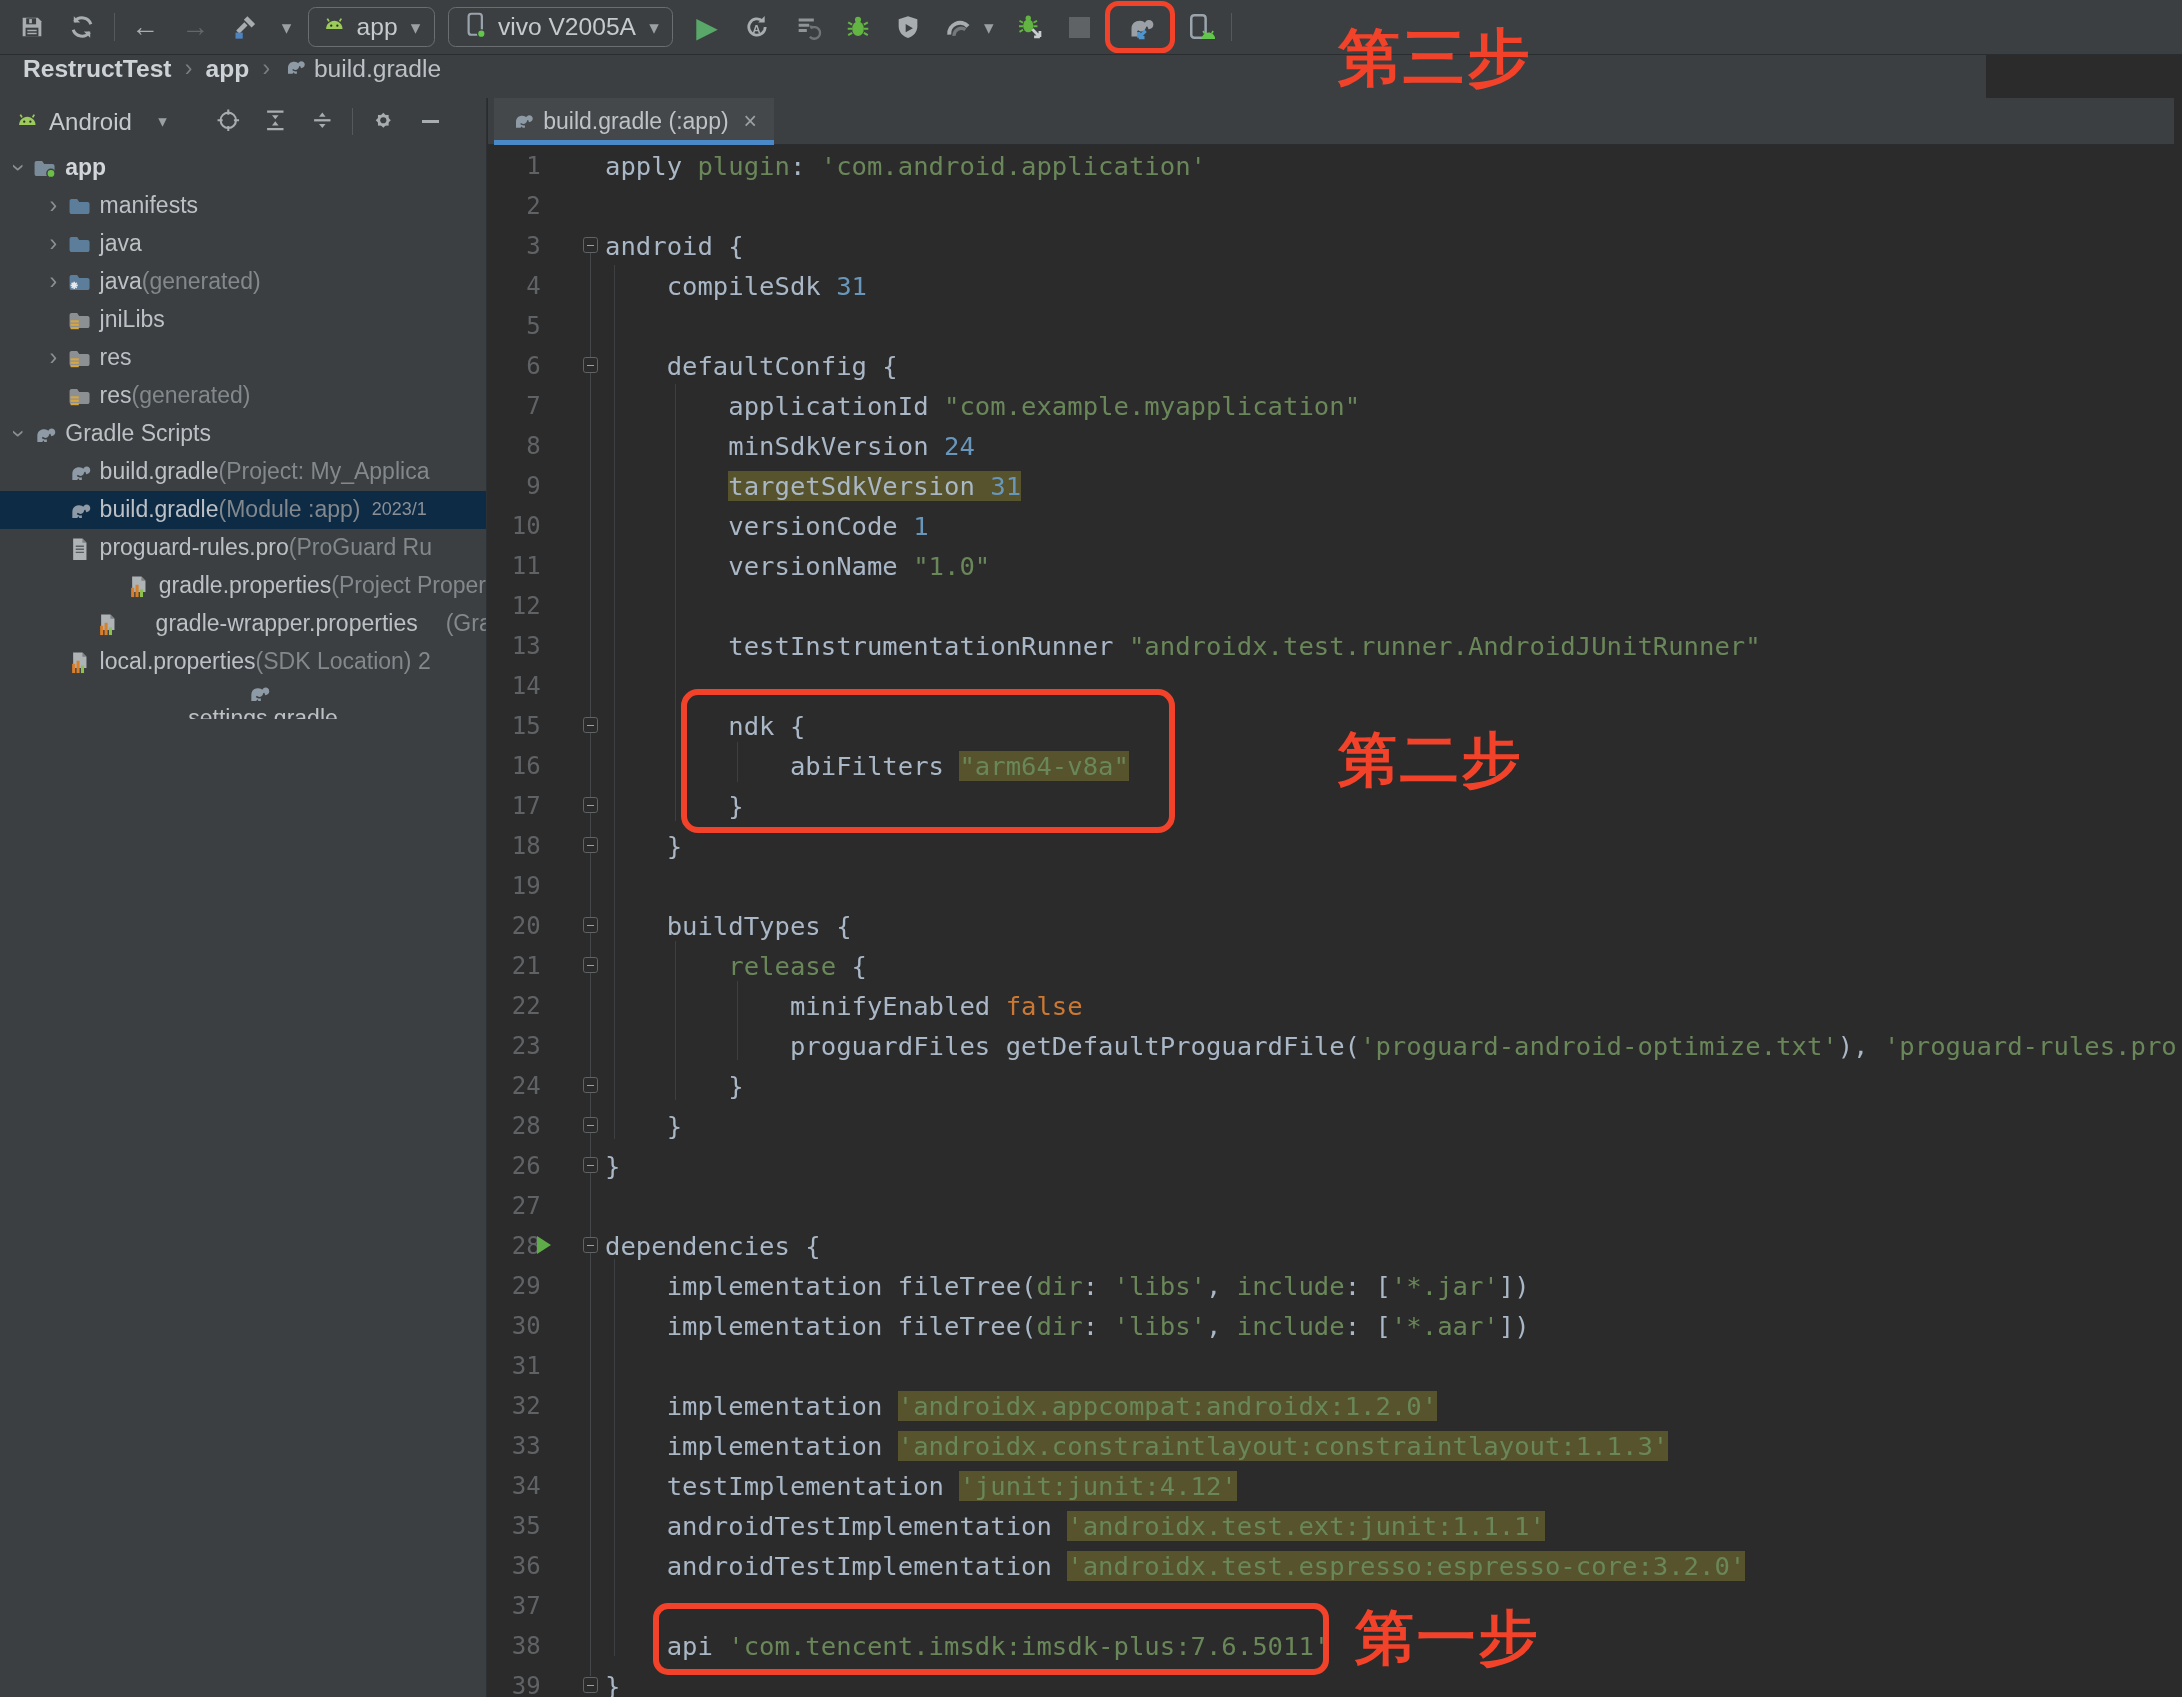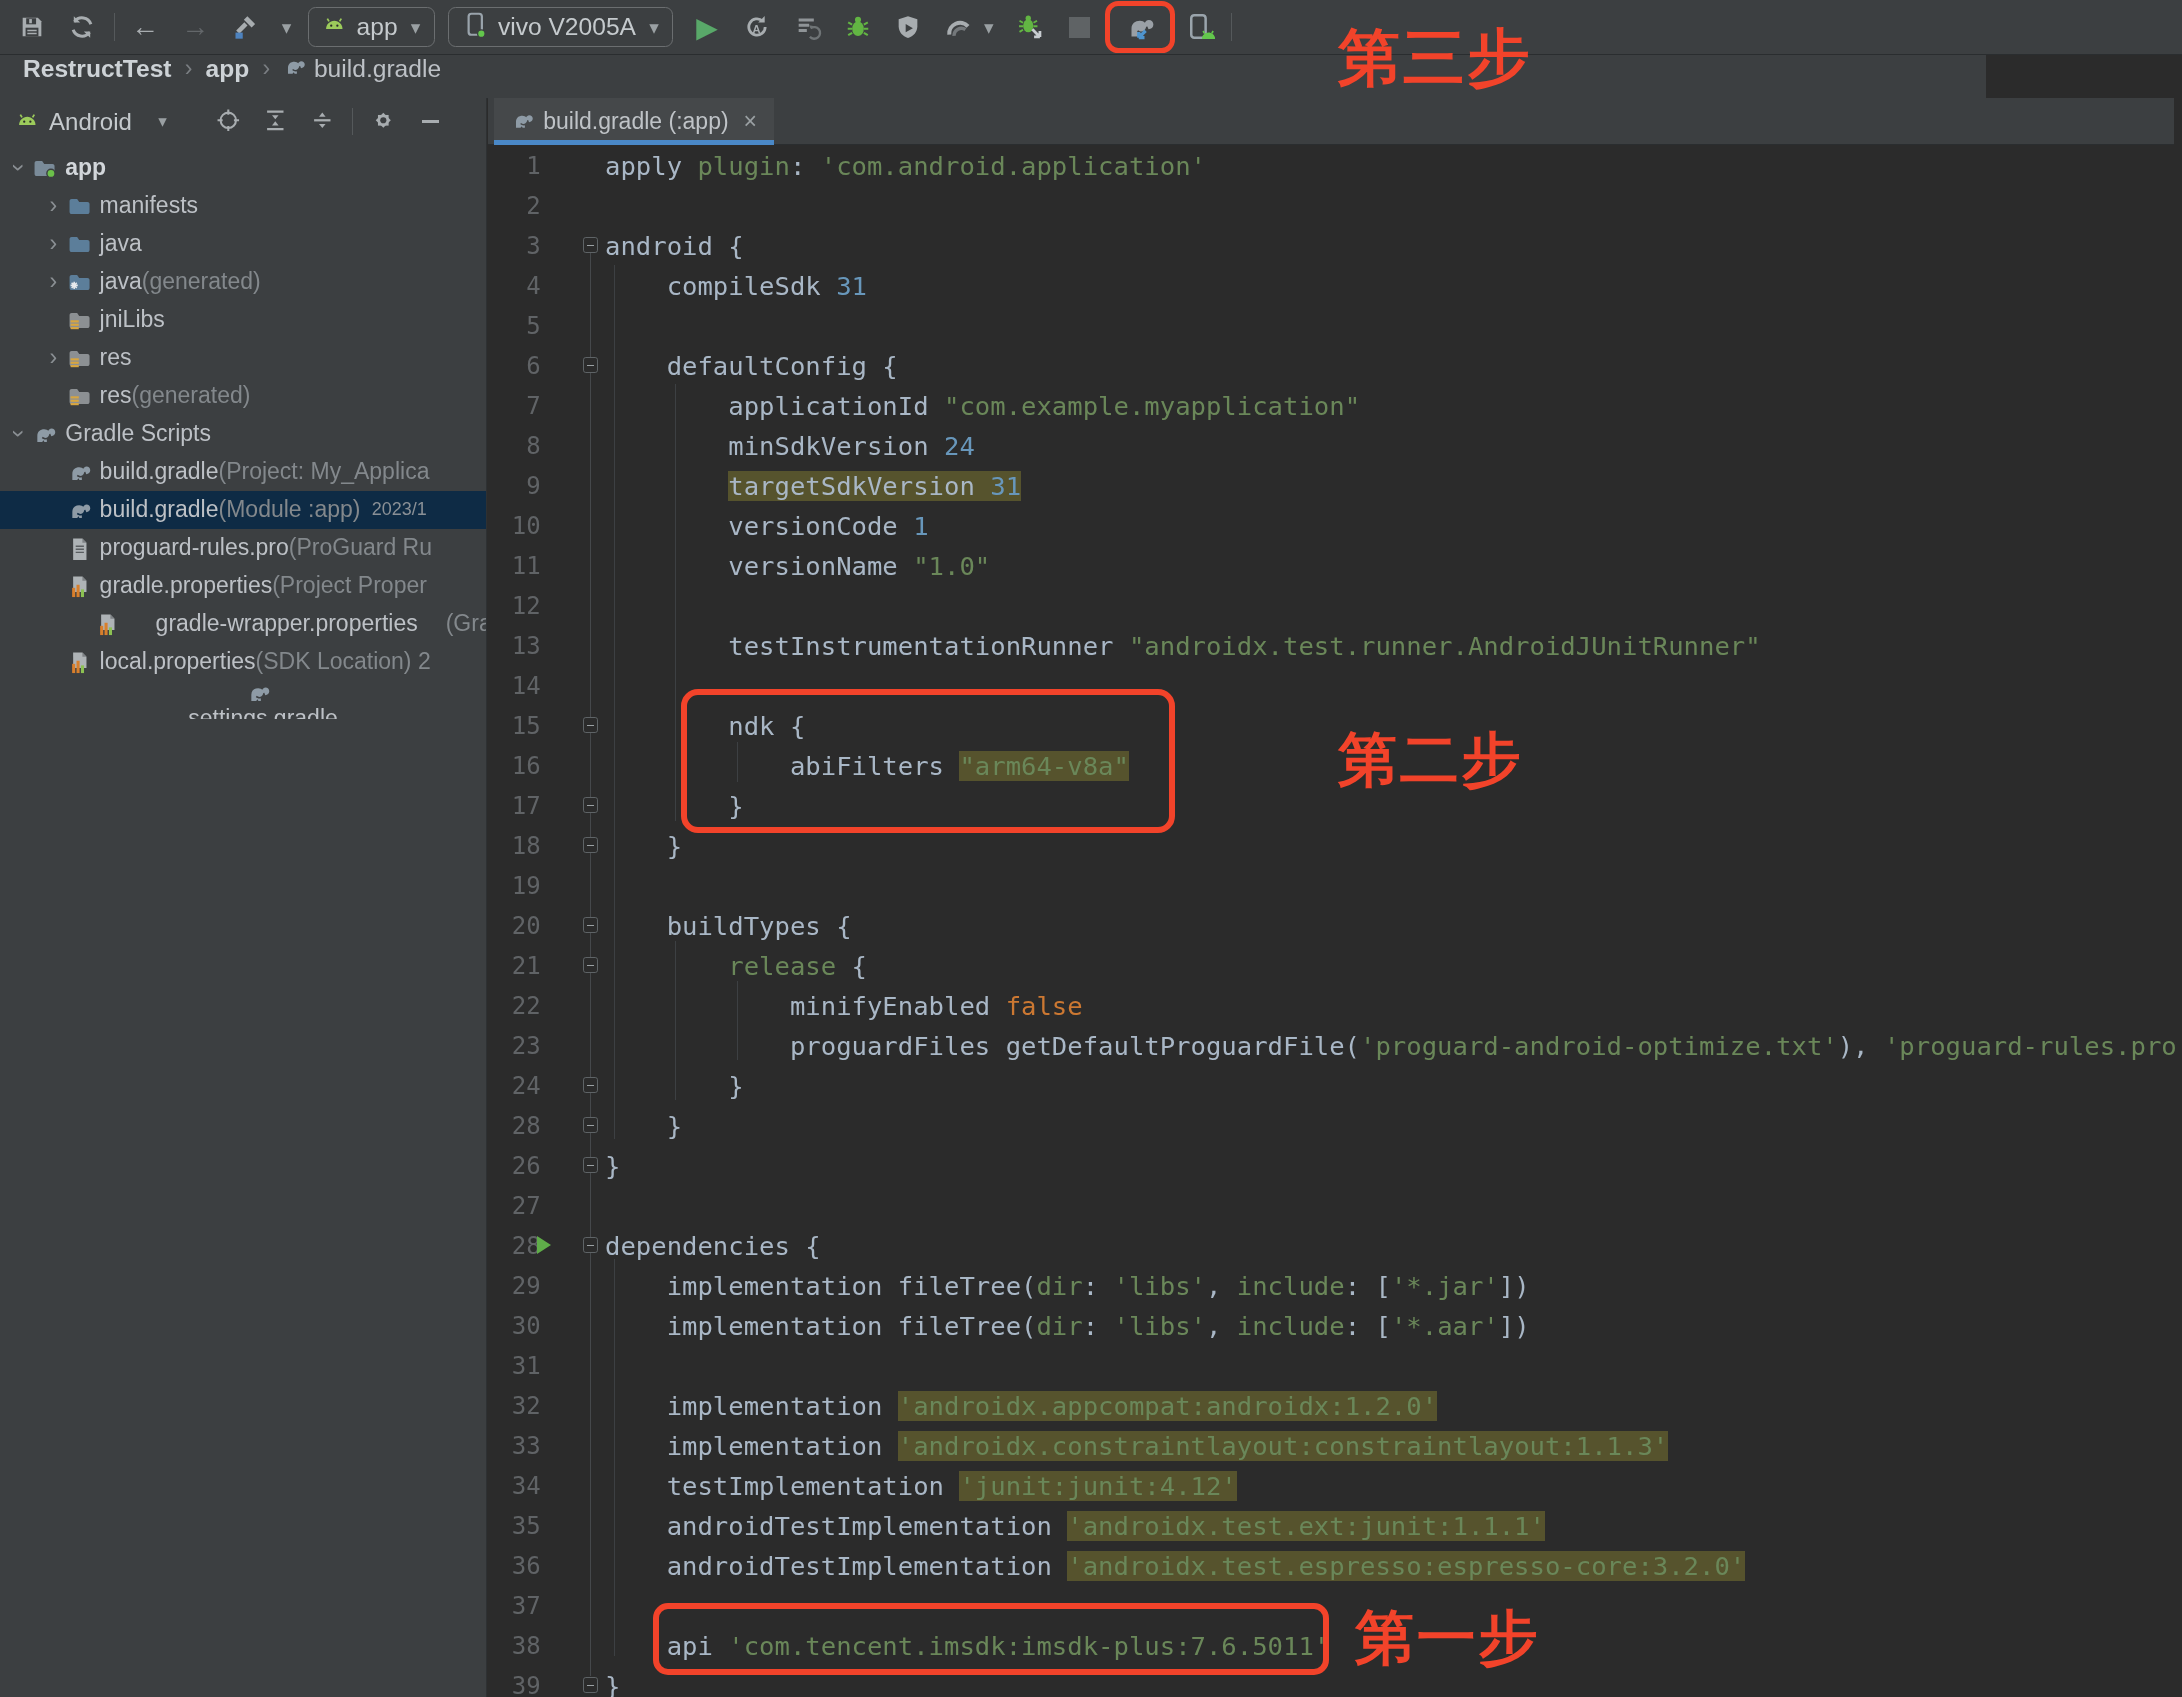--- a/index.html
+++ b/index.html
@@ -371,21 +371,21 @@
         <div class="trow" style="padding-left: 40px;">
           <span class="tchev"></span>
           <span class="ticon"><svg width="24.6" height="24.6" viewBox="0 0 24 24" fill="none">
               <path d="M6 2.5h9l4 4v17H6z" fill="#AEB3B6"></path>
               <path d="M15 2.5l4 4h-4z" fill="#7d8184"></path>
               <path d="M8.5 10h8M8.5 13h8M8.5 16h8" stroke="#5a5e61" stroke-width="1.4"></path>
             </svg></span>
           <span>proguard-rules.pro</span>
           <span class="sfx"> (ProGuard Ru</span>
         </div>
-        <div class="trow" style="padding-left: 40px;">
+        <div class="trow" style="padding-left: 40px; justify-content: flex-end;">
           <span class="tchev"></span>
           <span class="ticon"><svg width="24.6" height="24.6" viewBox="0 0 24 24" fill="none">
               <path d="M6 2.5h9l4 4v11H6z" fill="#AEB3B6"></path>
               <path d="M15 2.5l4 4h-4z" fill="#7d8184"></path>
               <rect x="5" y="13.5" width="3" height="9" fill="#D87F2C"></rect>
               <rect x="9.3" y="10.5" width="3" height="12" fill="#D87F2C"></rect>
               <rect x="13.6" y="15" width="3" height="7.5" fill="#8CC152"></rect>
             </svg></span>
           <span>gradle.properties</span>
           <span class="sfx"> (Project Proper</span>

